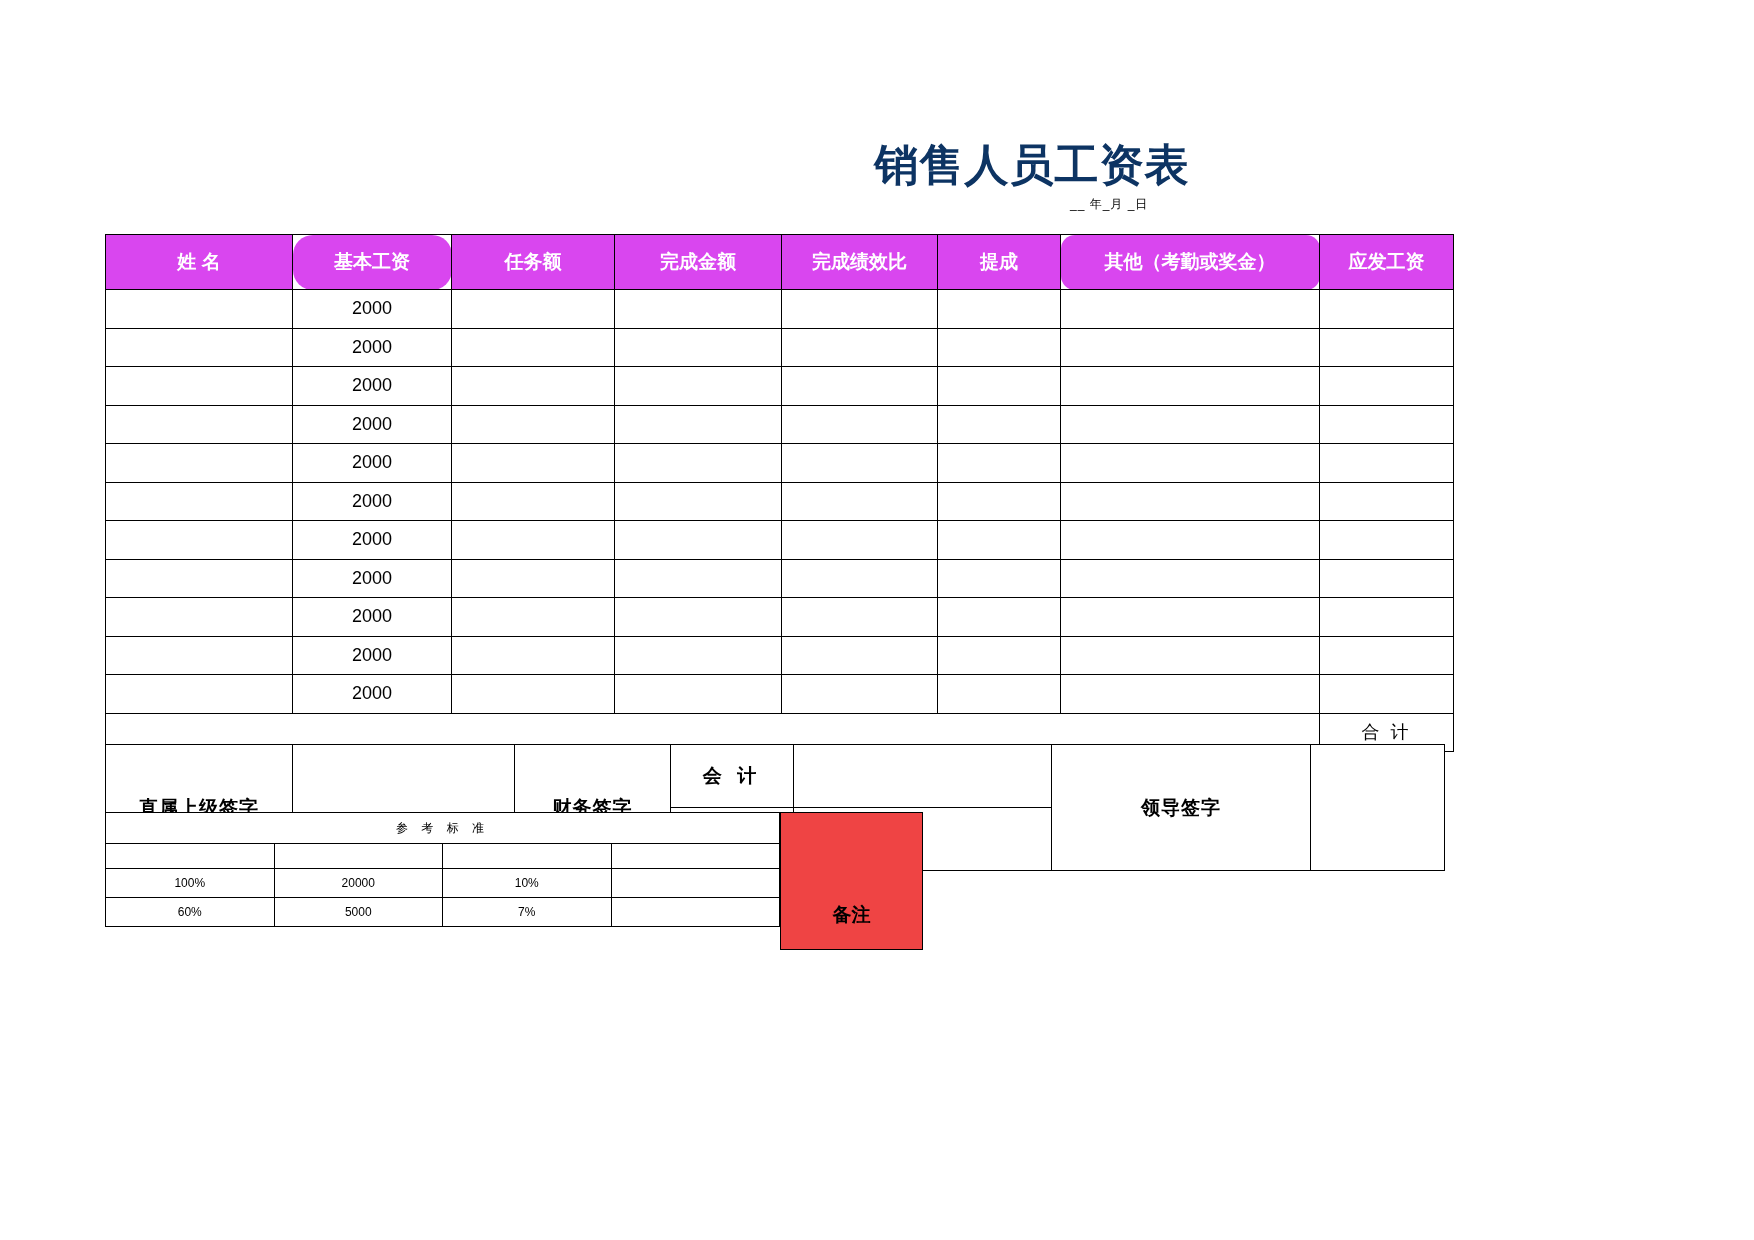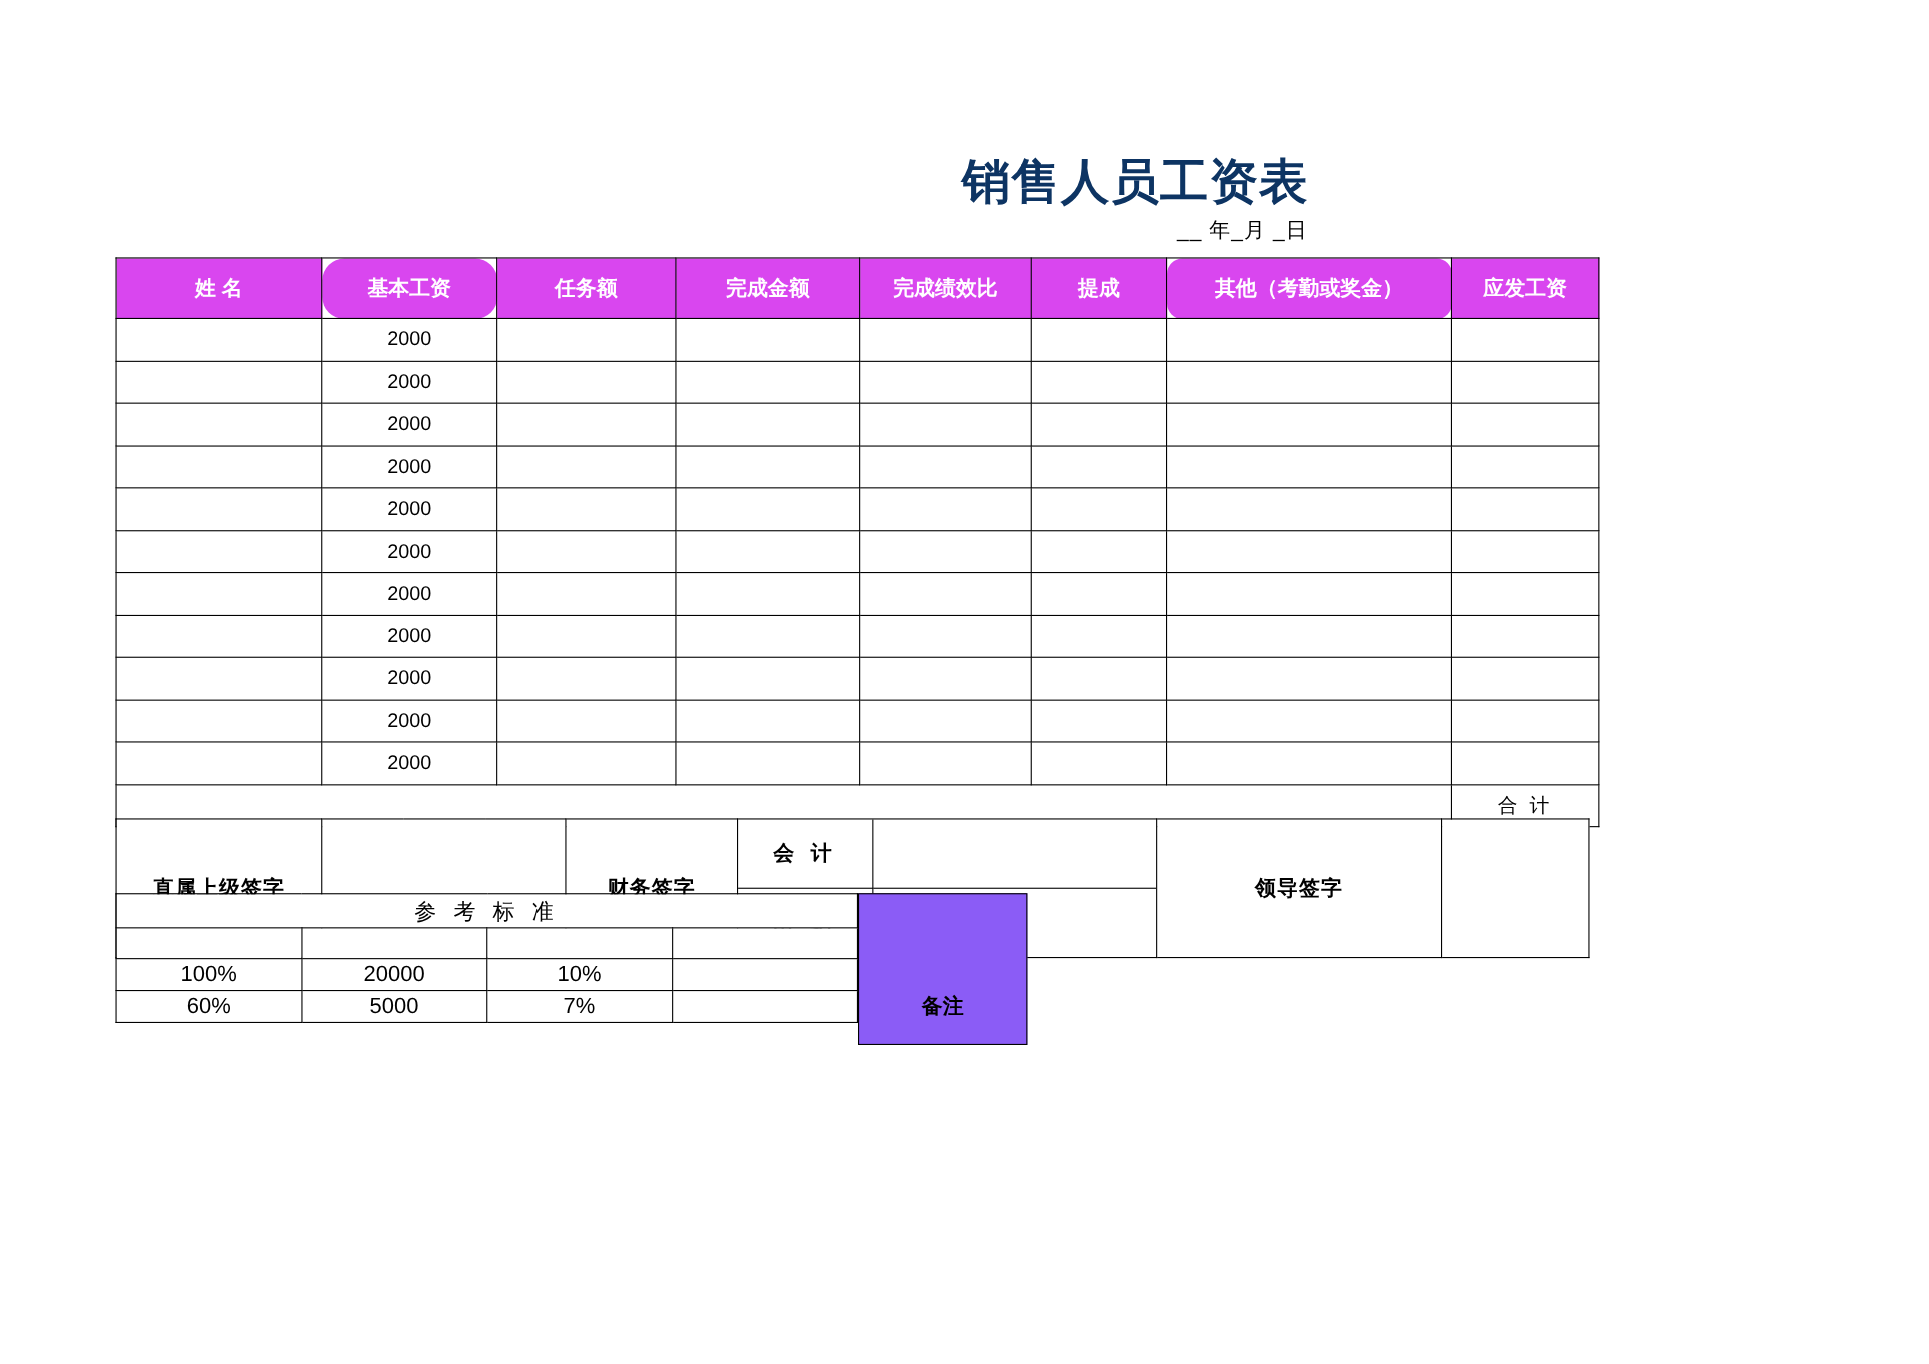--- a/index.html
+++ b/index.html
@@ -35,21 +35,21 @@
     letter-spacing: 1px;
   }
   .title-inner {
     display: inline-block;
     transform: translateX(155px);
   }
   .datline {
     position: absolute;
     left: 1070px;
     top: 196px;
-    font-size: 19px;
+    font-size: 12px;
     color: #000;
     letter-spacing: 1px;
     white-space: nowrap;
   }
   
   table.grid {
     border-collapse: collapse;
     table-layout: fixed;
   }
   table.grid td, table.grid th {
@@ -108,21 +108,21 @@
 
   
   #ref-table {
     position: absolute;
     left: 105px;
     top: 812px;
     width: 675px;
   }
   #ref-table td {
     height: 28px;
-    font-size: 20px;
+    font-size: 12px;
   }
   .ref-title {
     background: #9dc8f5;
     font-weight: bold;
     font-size: 19px;
     letter-spacing: 5px;
     height: 30px !important;
   }
   .ref-head {
     background: #1266cc;
@@ -131,23 +131,23 @@
     font-size: 16px;
     height: 24px !important;
   }
   .ref-cell { font-size: 17px; }
 
   
   #remark-box {
     position: absolute;
     left: 780px;
     top: 812px;
-    width: 154px;
+    width: 143px;
     height: 138px;
-    background: #8b5cf6;
+    background: #ef4444;
     border: 1.5px solid #000000;
     display: flex;
     align-items: center;
     justify-content: center;
     font-size: 19px;
     font-weight: bold;
     color: #000;
     box-sizing: border-box;
   }
   #remark-inner { transform: translateY(34px); }

